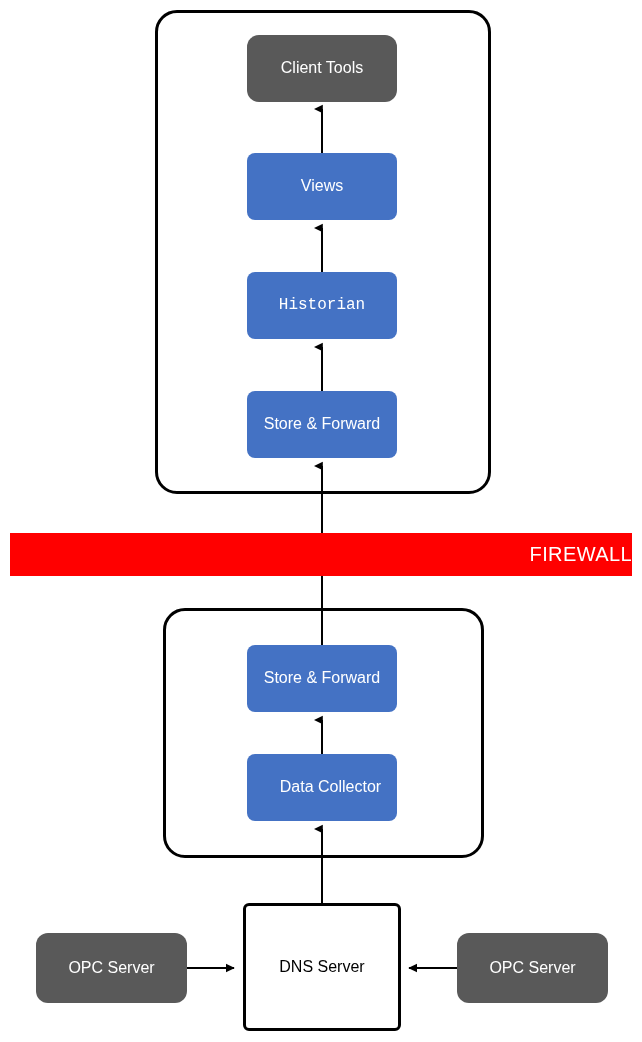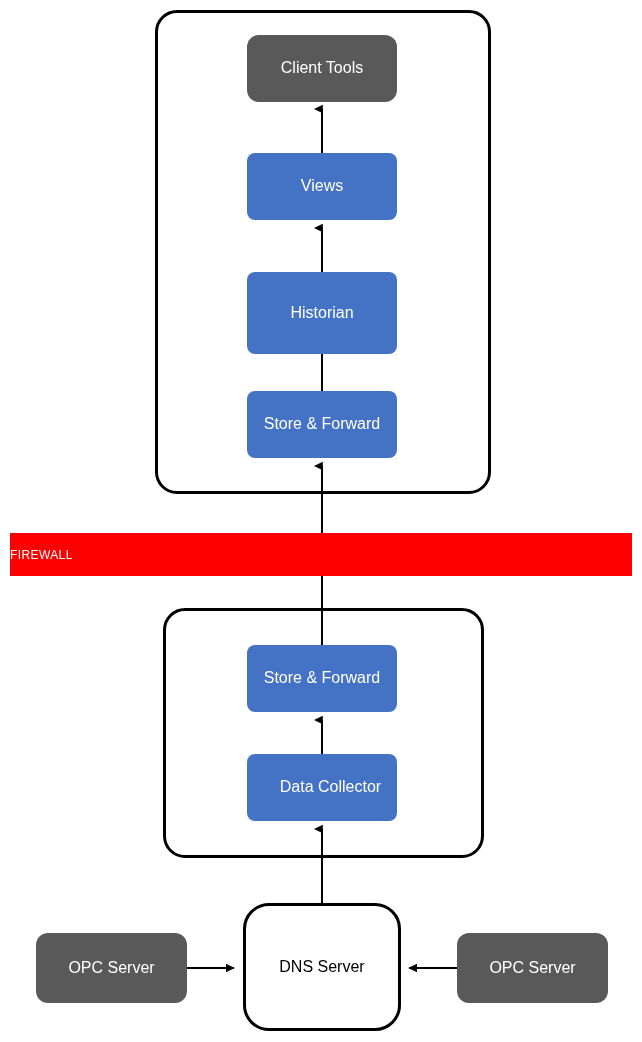--- a/index.html
+++ b/index.html
@@ -48,40 +48,40 @@
   .node-gray {
     background: #595959;
     color: #ffffff;
     border-radius: 12px;
     font-size: 16px;
   }
   .node-white {
     background: #ffffff;
     color: #000000;
     border: 3px solid #000000;
-    border-radius: 26px;
+    border-radius: 6px;
     font-size: 16px;
   }
   .zone {
     position: absolute;
     box-sizing: border-box;
     border: 3px solid #000000;
     border-radius: 22px;
     background: transparent;
     z-index: 1;
   }
   .firewall {
     position: absolute;
     box-sizing: border-box;
     background: #FF0000;
     color: #ffffff;
     display: flex;
     align-items: center;
-    justify-content: flex-start;
-    font-size: 12px;
+    justify-content: flex-end;
+    font-size: 20px;
     letter-spacing: 0.4px;
     z-index: 4;
   }
 </style>
 </head>
 <body>
 
 <div id="canvas">
 
   <svg class="svg-layer" viewBox="0 0 642 1042" xmlns="http://www.w3.org/2000/svg">
@@ -116,21 +116,21 @@
   <div class="zone" style="left:163px; top:608px; width:321px; height:250px;"></div>
 
   <div class="node node-gray" style="left:247px; top:35px; width:150px; height:67px;">
     <span class="node-label">Client Tools</span>
   </div>
 
   <div class="node node-blue" style="left:247px; top:153px; width:150px; height:67px;">
     <span class="node-label">Views</span>
   </div>
 
-  <div class="node node-blue" style="left:247px; top:272px; width:150px; height:82px;">
+  <div class="node node-blue" style="left:247px; top:272px; width:150px; height:67px;font-family:Liberation Mono, monospace;">
     <span class="node-label">Historian</span>
   </div>
 
   <div class="node node-blue" style="left:247px; top:391px; width:150px; height:67px;">
     <span class="node-label">Store &amp; Forward</span>
   </div>
 
   <div class="firewall" style="left:10px; top:533px; width:622px; height:43px;">
     <span>FIREWALL</span>
   </div>

